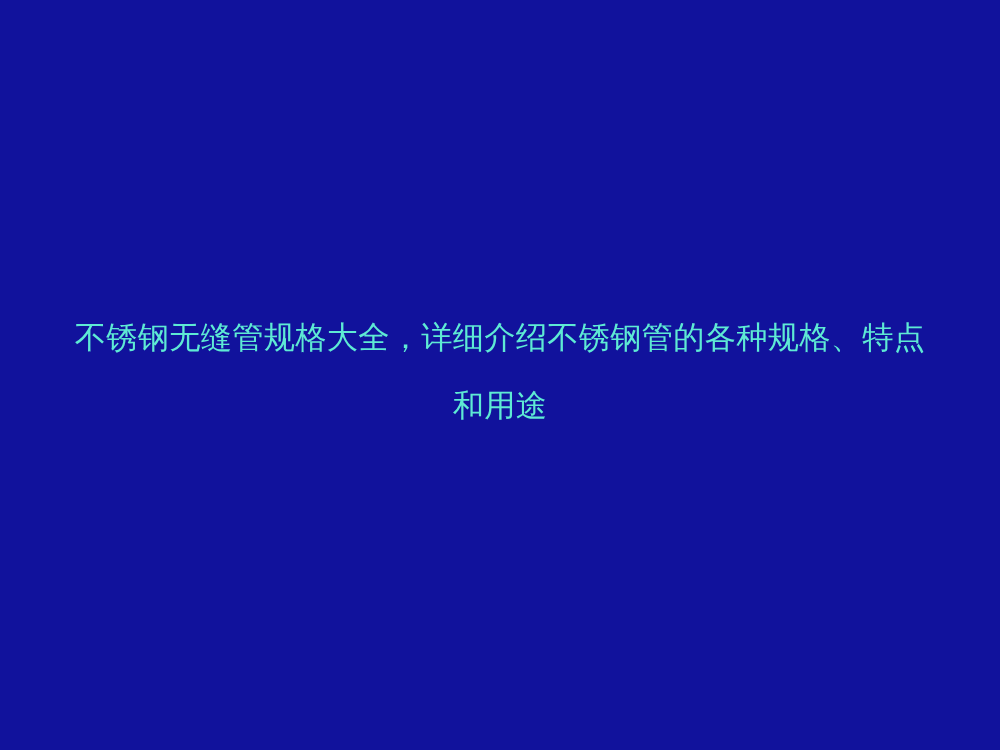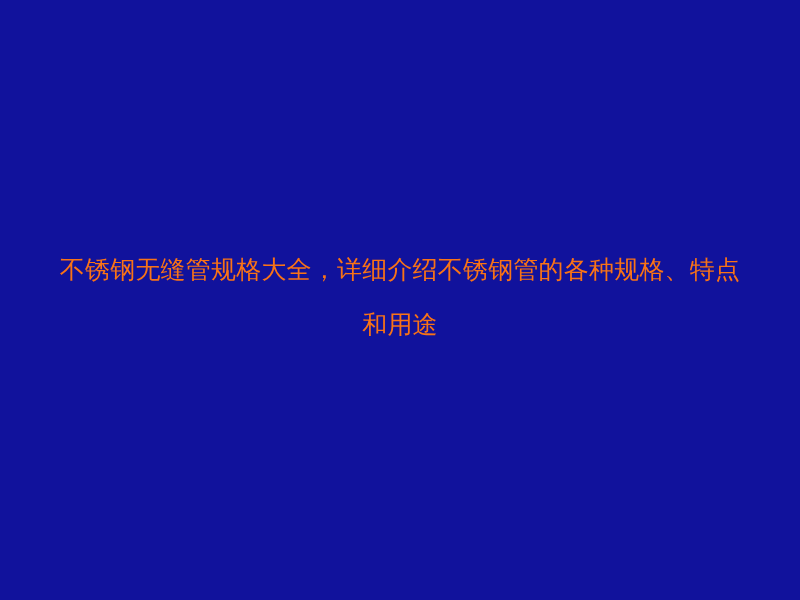--- a/index.html
+++ b/index.html
@@ -29,21 +29,21 @@
 
   
   .headline-block {
     width: 700px;
     margin-top: -6px;
     text-align: center;
   }
 
   .headline {
     margin: 0;
-    color: #f97316;
+    color: #5eead4;
     font-family: "DejaVu Sans", "Liberation Sans", sans-serif;
     font-size: 25px;
     font-weight: 400;
     line-height: 55px;
     letter-spacing: 0.2px;
     text-align: center;
     white-space: normal;
     word-break: break-all;
   }
 </style>

